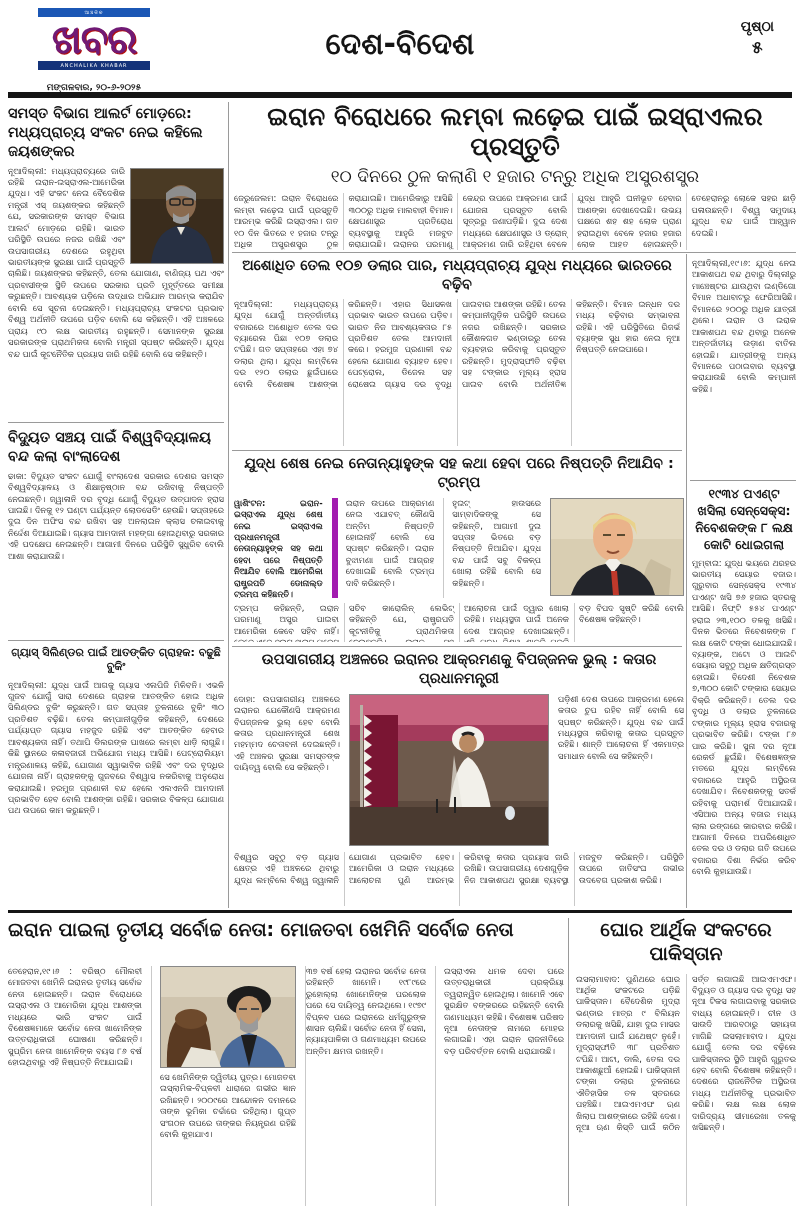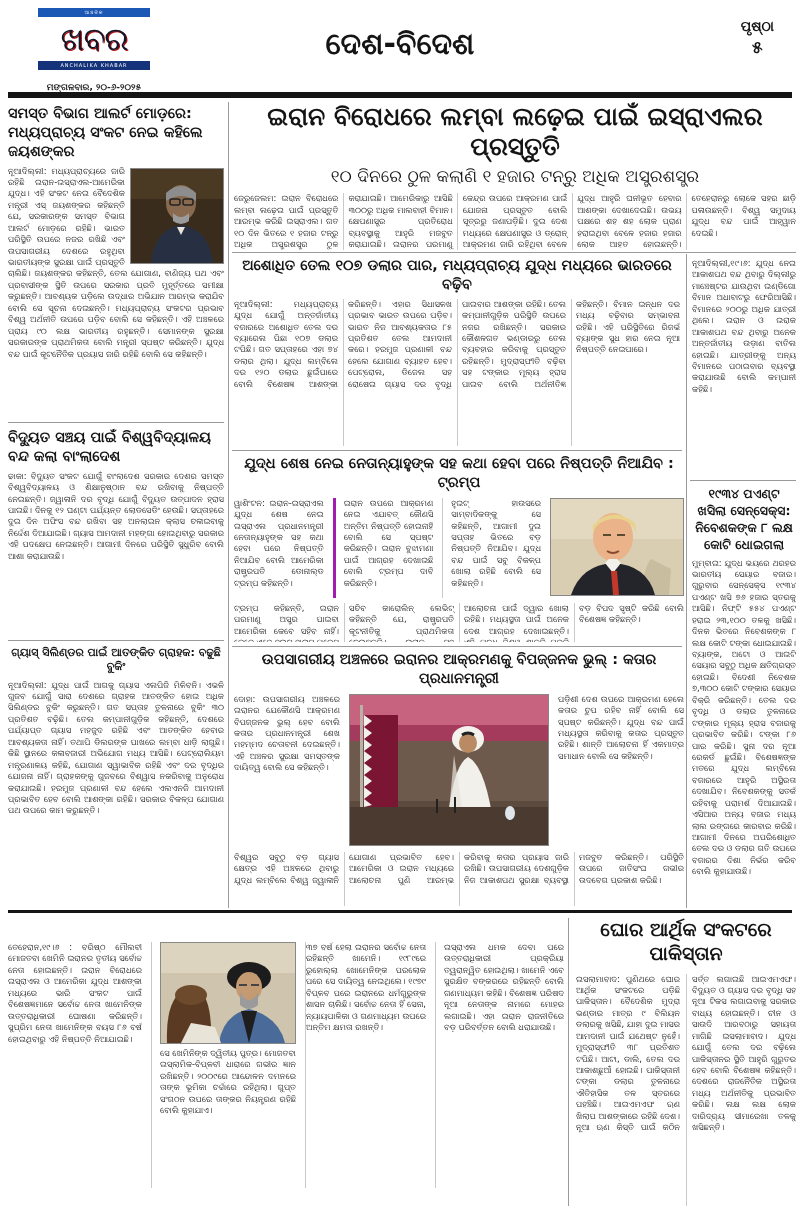--- a/index.html
+++ b/index.html
@@ -9,21 +9,21 @@
     font-family:"DejaVu Sans","Liberation Sans",sans-serif;
   }
   .abs{position:absolute;}
   .hline{position:absolute;height:1px;background:#9a9a9a;}
   .vline{position:absolute;width:1px;background:#9a9a9a;}
   .rule{position:absolute;background:#151515;}
   
   .logo-box{left:26px;top:8px;width:136px;text-align:center;}
   .logo-bar{height:9px;background:#1b57b5;color:#fff;font-size:5px;line-height:9px;
     width:112px;margin:0 auto;letter-spacing:1px;overflow:hidden;}
-  .logo-main{font-size:32px;line-height:44px;font-weight:400;color:#0f172a;
+  .logo-main{font-size:40px;line-height:44px;font-weight:700;color:#701a75;
     letter-spacing:-1px;text-shadow:1px 1px 0 #b30f0c;}
   .logo-bar2{height:9px;background:#15337a;color:#fff;font-size:5px;line-height:9px;
     width:112px;margin:0 auto;letter-spacing:1px;overflow:hidden;}
   .logo-date{margin-top:12px;font-size:9px;font-weight:700;color:#222;}
   .section-title{left:0;right:0;top:26px;text-align:center;font-size:30px;font-weight:800;}
   .page-box{right:26px;top:18px;text-align:center;font-size:14px;font-weight:700;}
   .page-num{font-size:17px;margin-top:2px;}
   
   .h-lg{font-size:25px;line-height:1.2;font-weight:800;text-align:center;}
   .h-sub{font-size:17px;line-height:1.25;font-weight:400;text-align:center;margin-top:4px;}
@@ -109,22 +109,22 @@
   <div class="body-txt cols-4" style="margin-top:5px;height:158px;">ନୂଆଦିଲ୍ଲୀ: ମଧ୍ୟପ୍ରାଚ୍ୟ ଯୁଦ୍ଧ ଯୋଗୁଁ ଅନ୍ତର୍ଜାତୀୟ ବଜାରରେ ଅଶୋଧିତ ତେଲ ଦର ବ୍ୟାରେଲ ପିଛା ୧୦୭ ଡଲାର ଟପିଛି। ଗତ ସପ୍ତାହରେ ଏହା ୭୪ ଡଲାର ଥିଲା। ଯୁଦ୍ଧ ଲମ୍ବିଲେ ଦର ୧୨୦ ଡଲାର ଛୁଇଁପାରେ ବୋଲି ବିଶେଷଜ୍ଞ ଆଶଙ୍କା କରିଛନ୍ତି। ଏହାର ସିଧାସଳଖ ପ୍ରଭାବ ଭାରତ ଉପରେ ପଡ଼ିବ। ଭାରତ ନିଜ ଆବଶ୍ୟକତାର ୮୫ ପ୍ରତିଶତ ତେଲ ଆମଦାନୀ କରେ। ହରମୁଜ ପ୍ରଣାଳୀ ବନ୍ଦ ହେଲେ ଯୋଗାଣ ବ୍ୟାହତ ହେବ। ପେଟ୍ରୋଲ, ଡିଜେଲ ସହ ରୋଷେଇ ଗ୍ୟାସ ଦର ବୃଦ୍ଧି ପାଇବାର ଆଶଙ୍କା ରହିଛି। ତେଲ କମ୍ପାନୀଗୁଡ଼ିକ ପରିସ୍ଥିତି ଉପରେ ନଜର ରଖିଛନ୍ତି। ସରକାର କୌଶଳଗତ ଭଣ୍ଡାରରୁ ତେଲ ବ୍ୟବହାର କରିବାକୁ ପ୍ରସ୍ତୁତ ରହିଛନ୍ତି। ମୁଦ୍ରାସ୍ଫୀତି ବଢ଼ିବା ସହ ଟଙ୍କାର ମୂଲ୍ୟ ହ୍ରାସ ପାଇବ ବୋଲି ଅର୍ଥନୀତିଜ୍ଞ କହିଛନ୍ତି। ବିମାନ ଇନ୍ଧନ ଦର ମଧ୍ୟ ବଢ଼ିବାର ସମ୍ଭାବନା ରହିଛି। ଏହି ପରିସ୍ଥିତିରେ ରିଜର୍ଭ ବ୍ୟାଙ୍କ ସୁଧ ହାର ନେଇ ନୂଆ ନିଷ୍ପତ୍ତି ନେଇପାରେ।</div>
 </div>
 
 <div class="abs" style="left:692px;top:254px;width:104px;height:222px;overflow:hidden;">
   <div class="body-txt" style="margin-top:4px;height:168px;">ନୂଆଦିଲ୍ଲୀ,୧୯।୬: ଯୁଦ୍ଧ ନେଇ ଆକାଶପଥ ବନ୍ଦ ଥିବାରୁ ଦିଲ୍ଲୀରୁ ମାଞ୍ଚେଷ୍ଟର ଯାଉଥିବା ଇଣ୍ଡିଗୋ ବିମାନ ଅଧାବାଟରୁ ଫେରିଆସିଛି। ବିମାନରେ ୨୦୦ରୁ ଅଧିକ ଯାତ୍ରୀ ଥିଲେ। ଇରାନ ଓ ଇରାକ ଆକାଶପଥ ବନ୍ଦ ଥିବାରୁ ଅନେକ ଅନ୍ତର୍ଜାତୀୟ ଉଡ଼ାଣ ବାତିଲ ହୋଇଛି। ଯାତ୍ରୀଙ୍କୁ ଅନ୍ୟ ବିମାନରେ ପଠାଇବାର ବ୍ୟବସ୍ଥା କରାଯାଉଛି ବୋଲି କମ୍ପାନୀ କହିଛି।</div>
 </div>
 
 <div class="abs" style="left:234px;top:454px;width:450px;height:188px;overflow:hidden;">
   <div class="h-md-c">ଯୁଦ୍ଧ ଶେଷ ନେଇ ନେତାନ୍ୟାହୁଙ୍କ ସହ କଥା ହେବା ପରେ ନିଷ୍ପତ୍ତି ନିଆଯିବ : ଟ୍ରମ୍ପ</div>
   <div class="row" style="margin-top:6px;gap:9px;height:100px;">
-    <div class="body-txt colcell" style="flex:1;">ୱାଶିଂଟନ: ଇରାନ-ଇସ୍ରାଏଲ ଯୁଦ୍ଧ ଶେଷ ନେଇ ଇସ୍ରାଏଲ ପ୍ରଧାନମନ୍ତ୍ରୀ ନେତାନ୍ୟାହୁଙ୍କ ସହ କଥା ହେବା ପରେ ନିଷ୍ପତ୍ତି ନିଆଯିବ ବୋଲି ଆମେରିକା ରାଷ୍ଟ୍ରପତି ଡୋନାଲ୍ଡ ଟ୍ରମ୍ପ କହିଛନ୍ତି।</div>
-    <div class="body-txt colcell" style="flex:1;border-left:3px solid #a21caf;padding-left:8px;">ଇରାନ ଉପରେ ଆକ୍ରମଣ ନେଇ ଏଯାବତ୍ କୌଣସି ଅନ୍ତିମ ନିଷ୍ପତ୍ତି ହୋଇନାହିଁ ବୋଲି ସେ ସ୍ପଷ୍ଟ କରିଛନ୍ତି। ଇରାନ ବୁଝାମଣା ପାଇଁ ଆଗ୍ରହ ଦେଖାଇଛି ବୋଲି ଟ୍ରମ୍ପ ଦାବି କରିଛନ୍ତି।</div>
+    <div class="body-txt colcell" style="flex:1;font-weight:bold;">ୱାଶିଂଟନ: ଇରାନ-ଇସ୍ରାଏଲ ଯୁଦ୍ଧ ଶେଷ ନେଇ ଇସ୍ରାଏଲ ପ୍ରଧାନମନ୍ତ୍ରୀ ନେତାନ୍ୟାହୁଙ୍କ ସହ କଥା ହେବା ପରେ ନିଷ୍ପତ୍ତି ନିଆଯିବ ବୋଲି ଆମେରିକା ରାଷ୍ଟ୍ରପତି ଡୋନାଲ୍ଡ ଟ୍ରମ୍ପ କହିଛନ୍ତି।</div>
+    <div class="body-txt colcell" style="flex:1;border-left:6px solid #a21caf;padding-left:8px;">ଇରାନ ଉପରେ ଆକ୍ରମଣ ନେଇ ଏଯାବତ୍ କୌଣସି ଅନ୍ତିମ ନିଷ୍ପତ୍ତି ହୋଇନାହିଁ ବୋଲି ସେ ସ୍ପଷ୍ଟ କରିଛନ୍ତି। ଇରାନ ବୁଝାମଣା ପାଇଁ ଆଗ୍ରହ ଦେଖାଇଛି ବୋଲି ଟ୍ରମ୍ପ ଦାବି କରିଛନ୍ତି।</div>
     <div class="body-txt colcell" style="flex:1;border-left:1px solid #c9c9c9;padding-left:8px;">ହୁଇଟ୍ ହାଉସରେ ସାମ୍ବାଦିକଙ୍କୁ ସେ କହିଛନ୍ତି, ଆଗାମୀ ଦୁଇ ସପ୍ତାହ ଭିତରେ ବଡ଼ ନିଷ୍ପତ୍ତି ନିଆଯିବ। ଯୁଦ୍ଧ ବନ୍ଦ ପାଇଁ ସବୁ ବିକଳ୍ପ ଖୋଲା ରହିଛି ବୋଲି ସେ କହିଛନ୍ତି।</div>
     <figure style="width:134px;">
       <svg class="ph" width="132" height="96" viewBox="0 0 132 96">
         <rect width="132" height="96" fill="#d9ceb2"></rect>
         <rect x="0" y="0" width="132" height="40" fill="#e3d9c0"></rect>
         <path d="M90 96 Q92 70 100 60 L120 70 L118 96 Z" fill="#c9bda0"></path>
         <ellipse cx="62" cy="38" rx="20" ry="24" fill="#eab38a"></ellipse>
         <path d="M42 26 Q62 6 84 24 L86 36 Q80 18 60 20 Q46 22 42 34 Z" fill="#e9d28b"></path>
         <path d="M52 36 L60 36 M66 36 L74 36" stroke="#5a4a30" stroke-width="2"></path>
         <path d="M56 52 Q62 56 68 52" stroke="#8a4a30" stroke-width="2" fill="none"></path>
@@ -165,20 +165,21 @@
         <rect x="104" y="102" width="2" height="16" fill="#222"></rect>
         <ellipse cx="160" cy="118" rx="5" ry="7" fill="#dfe5ea"></ellipse>
       </svg>
     </figure>
     <div class="body-txt colcell" style="flex:1;">ପଡ଼ିଶୀ ଦେଶ ଉପରେ ଆକ୍ରମଣ ହେଲେ କତାର ଚୁପ ରହିବ ନାହିଁ ବୋଲି ସେ ସ୍ପଷ୍ଟ କରିଛନ୍ତି। ଯୁଦ୍ଧ ବନ୍ଦ ପାଇଁ ମଧ୍ୟସ୍ଥତା କରିବାକୁ କତାର ପ୍ରସ୍ତୁତ ରହିଛି। ଶାନ୍ତି ଆଲୋଚନା ହିଁ ଏକମାତ୍ର ସମାଧାନ ବୋଲି ସେ କହିଛନ୍ତି।</div>
   </div>
   <div class="body-txt cols-4" style="margin-top:6px;height:58px;">ବିଶ୍ୱର ସବୁଠୁ ବଡ଼ ଗ୍ୟାସ କ୍ଷେତ୍ର ଏହି ଅଞ୍ଚଳରେ ଥିବାରୁ ଯୁଦ୍ଧ ଲମ୍ବିଲେ ବିଶ୍ୱ ଜ୍ୱାଳାନି ଯୋଗାଣ ପ୍ରଭାବିତ ହେବ। ଆମେରିକା ଓ ଇରାନ ମଧ୍ୟରେ ଆଲୋଚନା ପୁଣି ଆରମ୍ଭ କରିବାକୁ କତାର ପ୍ରୟାସ ଜାରି ରଖିଛି। ଉପସାଗରୀୟ ଦେଶଗୁଡ଼ିକ ନିଜ ଆକାଶପଥ ସୁରକ୍ଷା ବ୍ୟବସ୍ଥା ମଜବୁତ କରିଛନ୍ତି। ପରିସ୍ଥିତି ଉପରେ ଜାତିସଂଘ ଗଭୀର ଉଦବେଗ ପ୍ରକାଶ କରିଛି।</div>
 </div>
 
 <div class="abs" style="left:8px;top:918px;width:556px;height:288px;overflow:hidden;">
+  <div class="h-bot">ଇରାନ ପାଇଲା ତୃତୀୟ ସର୍ବୋଚ୍ଚ ନେତା: ମୋଜତବା ଖେମିନି ସର୍ବୋଚ୍ଚ ନେତା</div>
   <div class="row" style="margin-top:24px;gap:9px;height:246px;">
     <div class="body-txt colcell" style="width:134px;">ତେହେରାନ,୧୯।୬ : ବରିଷ୍ଠ ମୌଲବୀ ମୋଜତବା ଖେମିନି ଇରାନର ତୃତୀୟ ସର୍ବୋଚ୍ଚ ନେତା ହୋଇଛନ୍ତି। ଇରାନ ବିରୋଧରେ ଇସ୍ରାଏଲ ଓ ଆମେରିକା ଯୁଦ୍ଧ ଆଶଙ୍କା ମଧ୍ୟରେ ଭାରି ସଂକଟ ପାଇଁ ବିଶେଷଜ୍ଞମାନେ ସର୍ବୋଚ୍ଚ ନେତା ଖାମେନିଙ୍କ ଉତ୍ତରାଧିକାରୀ ଘୋଷଣା କରିଛନ୍ତି। ସୁପ୍ରିମ ନେତା ଖାମେନିଙ୍କ ବୟସ ୮୬ ବର୍ଷ ହୋଇଥିବାରୁ ଏହି ନିଷ୍ପତ୍ତି ନିଆଯାଇଛି।</div>
     <div class="colcell" style="width:136px;border-left:1px solid #c9c9c9;padding-left:8px;">
       <figure style="margin-bottom:4px;">
         <svg class="ph" width="134" height="100" viewBox="0 0 134 100">
           <rect width="134" height="100" fill="#cfc4ae"></rect>
           <rect x="0" y="0" width="134" height="30" fill="#ddd4c0"></rect>
           <path d="M6 100 Q4 50 30 44 Q52 46 50 100 Z" fill="#5a3a22"></path>
           <ellipse cx="30" cy="52" rx="16" ry="10" fill="#6e4a2c"></ellipse>
           <ellipse cx="88" cy="34" rx="22" ry="15" fill="#1c1c1c"></ellipse>

